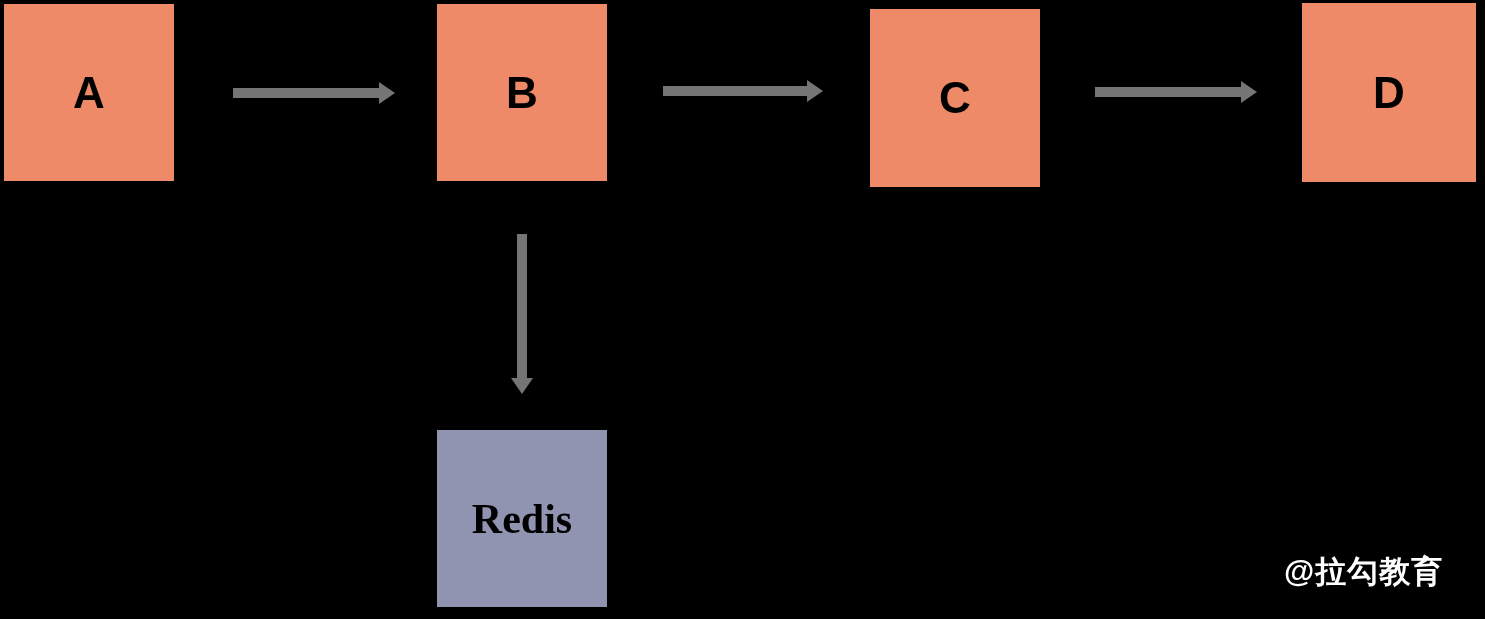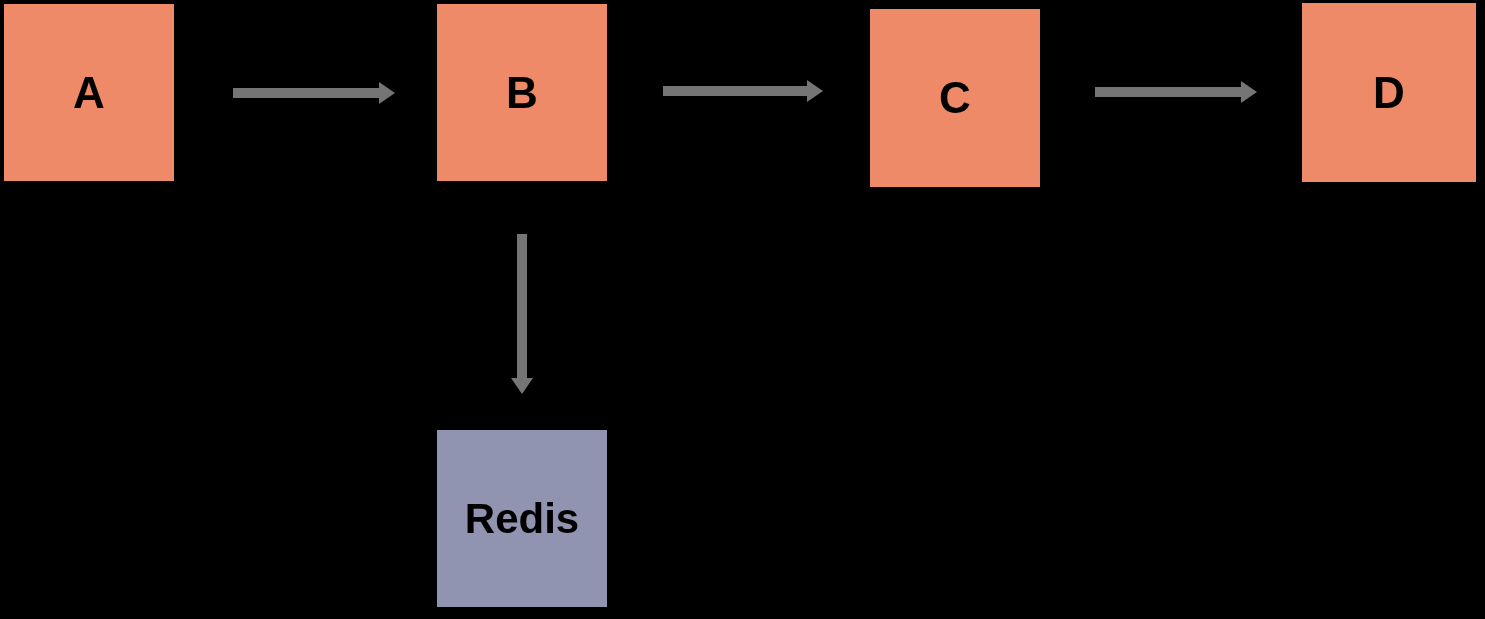--- a/index.html
+++ b/index.html
@@ -31,21 +31,21 @@
     background: var(--node-fill);
   }
   .node.redis {
     background: var(--redis-fill);
     font-size: 42px;
   }
   .node-a { left: 4px;    top: 4px; width: 170px; height: 177px; }
   .node-b { left: 437px;  top: 4px; width: 170px; height: 177px; }
   .node-c { left: 870px;  top: 9px; width: 170px; height: 178px; }
   .node-d { left: 1302px; top: 3px; width: 174px; height: 179px; }
-  .node-redis { left: 437px; top: 430px; width: 170px; height: 177px; }
+  .node-redis { left: 437px; top: 430px; width: 170px; height: 177px; font-family: Liberation Serif, serif; }
 
   .arrow-h {
     position: absolute;
     display: flex;
     align-items: center;
     height: 22px;
   }
   .arrow-h .shaft {
     flex: 1;
     height: 10px;
@@ -120,14 +120,15 @@
 
   <div class="node node-d">D</div>
 
   <div class="arrow-v arrow-b-redis">
     <div class="shaft"></div>
     <div class="head"></div>
   </div>
 
   <div class="node redis node-redis">Redis</div>
 
+  <div class="watermark">@拉勾教育</div>
 
 </div>
 
 </body></html>

